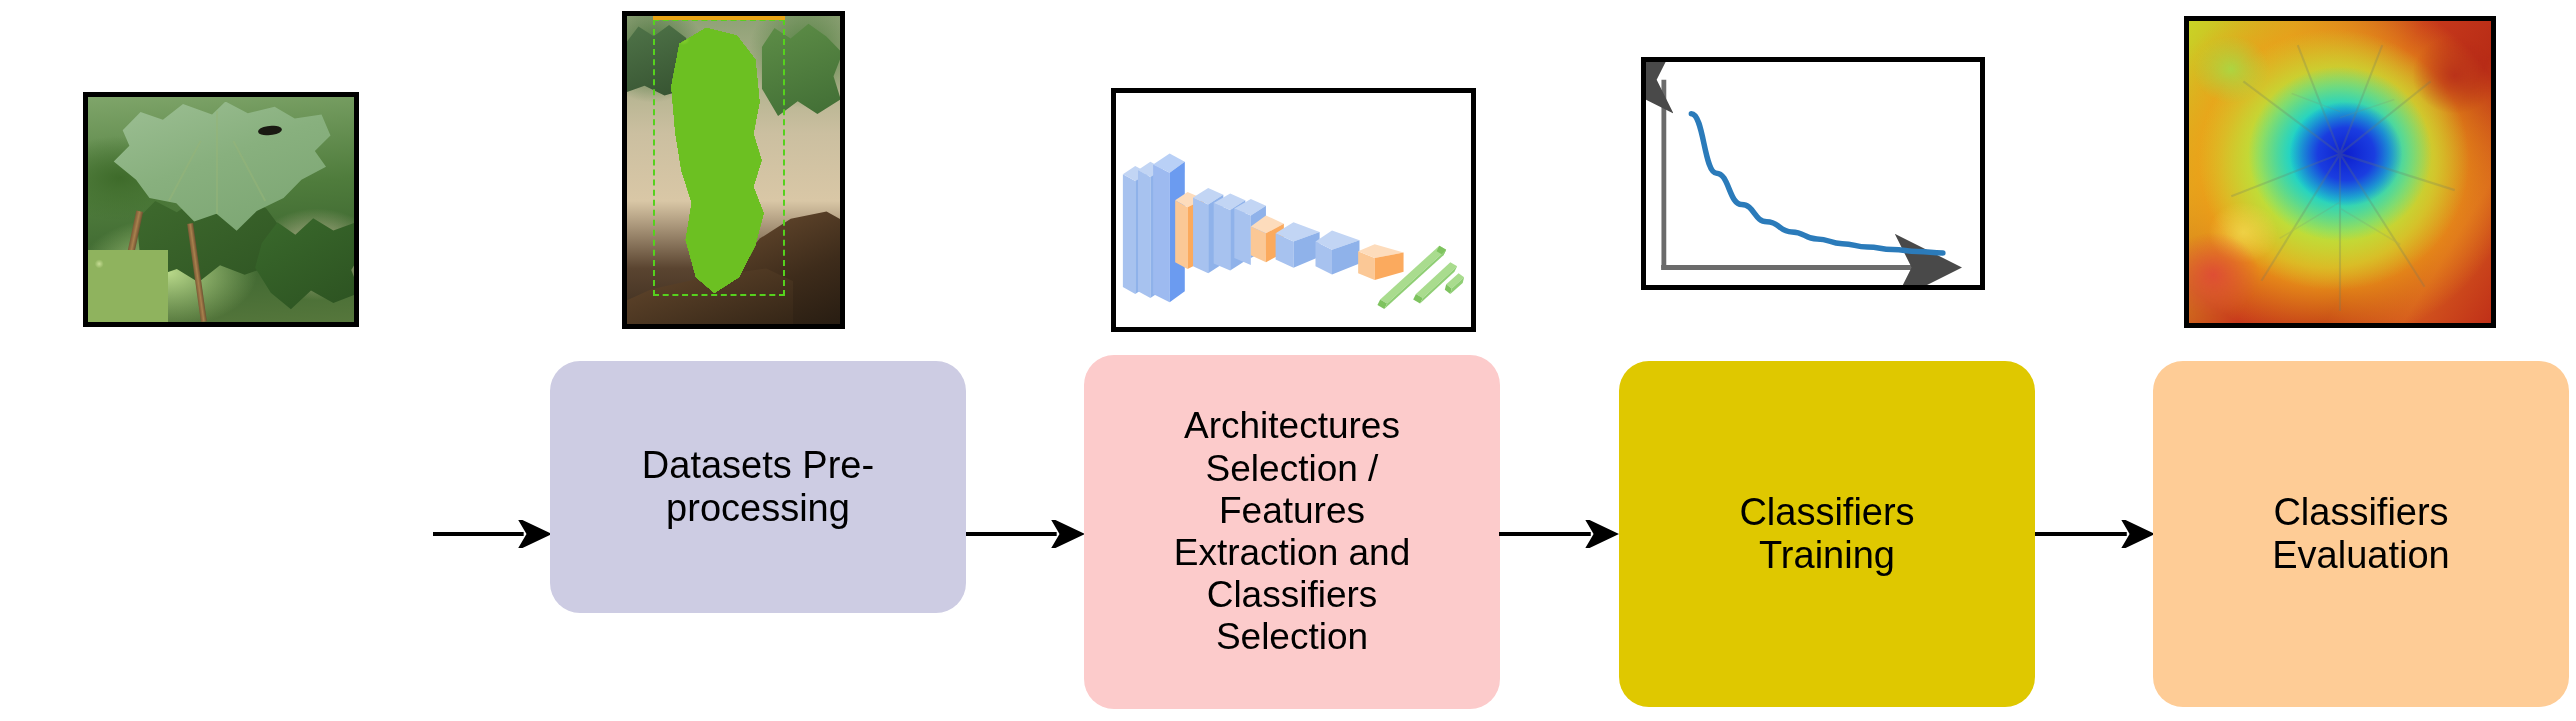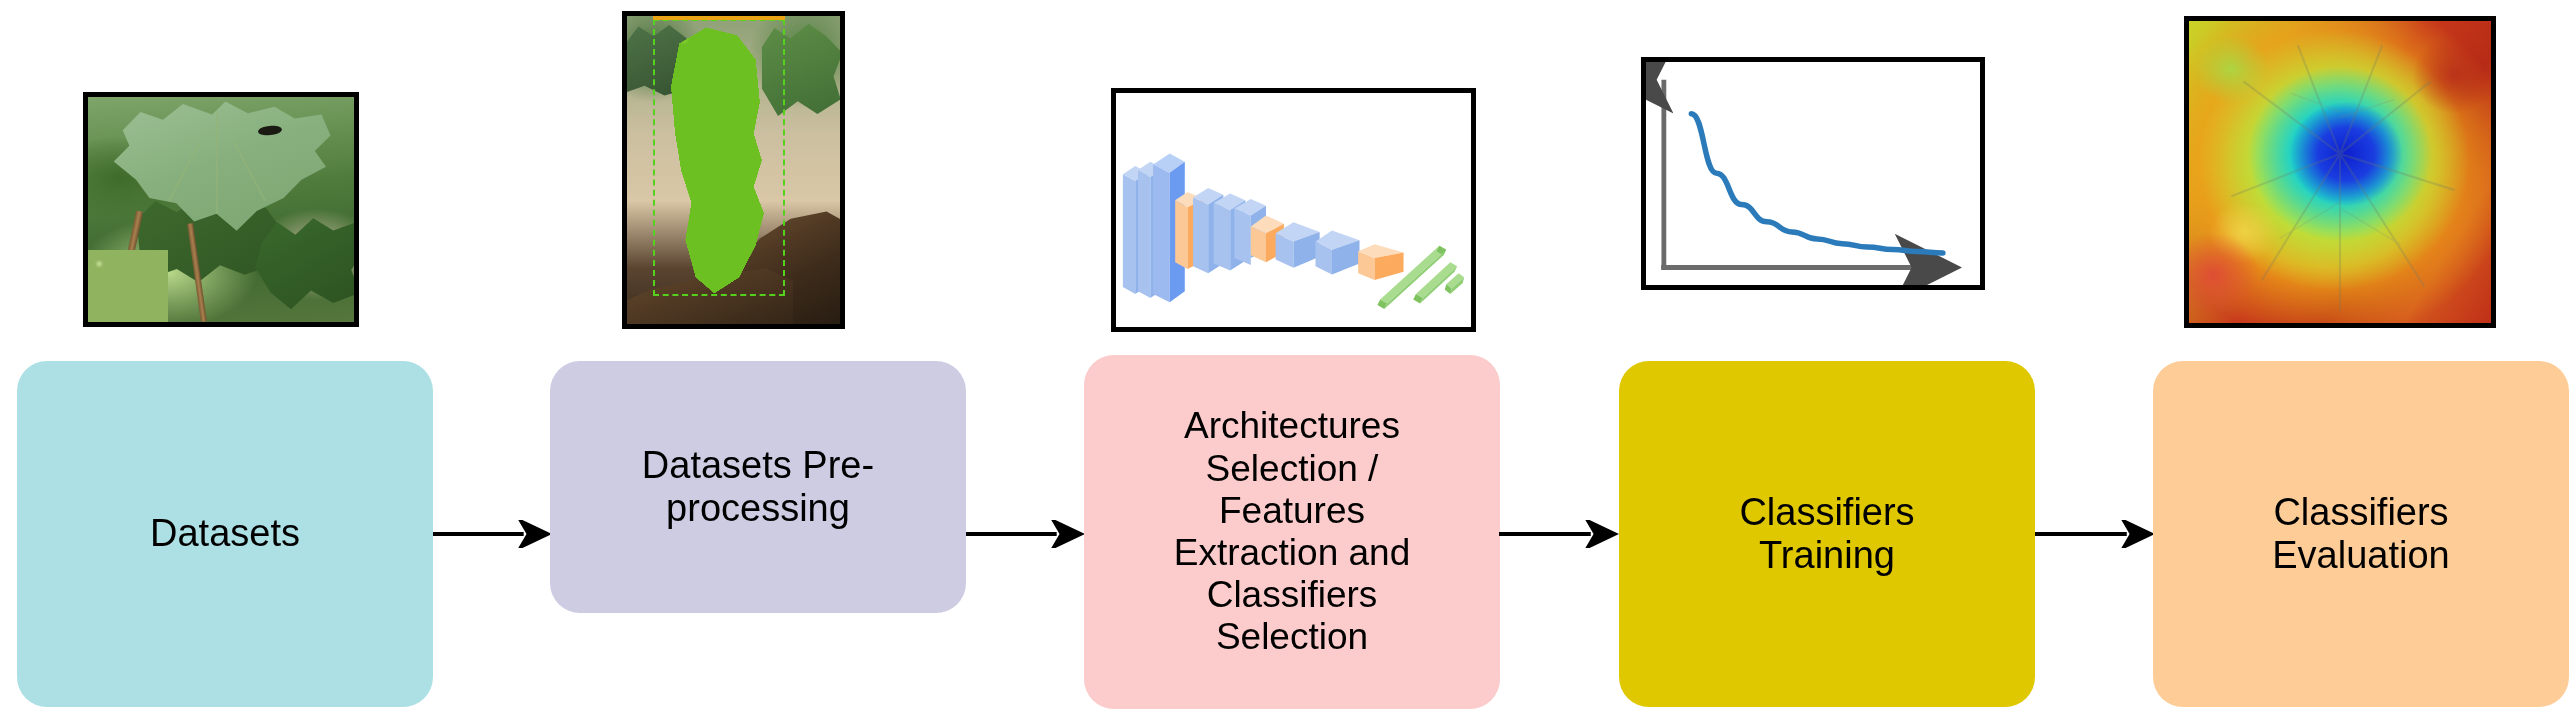--- a/index.html
+++ b/index.html
@@ -247,23 +247,20 @@
       <div class="leaf-vein" style="left:48%; top:6%; width:2.1px; height:46%;"></div>
       <div class="leaf-vein" style="left:30%; top:16%; width:2.1px; height:30%; transform:rotate(28deg);"></div>
       <div class="leaf-vein" style="left:66%; top:16%; width:2.1px; height:30%; transform:rotate(-28deg);"></div>
       <div class="leaf-spot"></div>
       <div class="leaf-stem" style="left:14%; top:50%; width:7px; height:48%; transform:rotate(12deg);"></div>
       <div class="leaf-stem" style="left:40%; top:56%; width:6.4px; height:44%; transform:rotate(-8deg);"></div>
       <div class="leaf-grapes"></div>
     </div>
   </div>
 
-  <div class="pbox" id="box-1" style="background:#ace0e4;">
-    <span class="pbox-label">Datasets</span>
-  </div>
 
   <div class="arrow" id="arrow-1">
     <svg width="119" height="28" viewBox="0 0 168 40" preserveAspectRatio="none" aria-hidden="true">
       <line x1="0" y1="20" x2="128" y2="20" stroke="#000000" stroke-width="6"></line>
       <path d="M168,20 L118,44 L132,20 L118,-4 Z" fill="#000000"></path>
     </svg>
   </div>
 
   <div class="thumb framed" id="thumb-grapes">
     <div class="thumb-inner">

